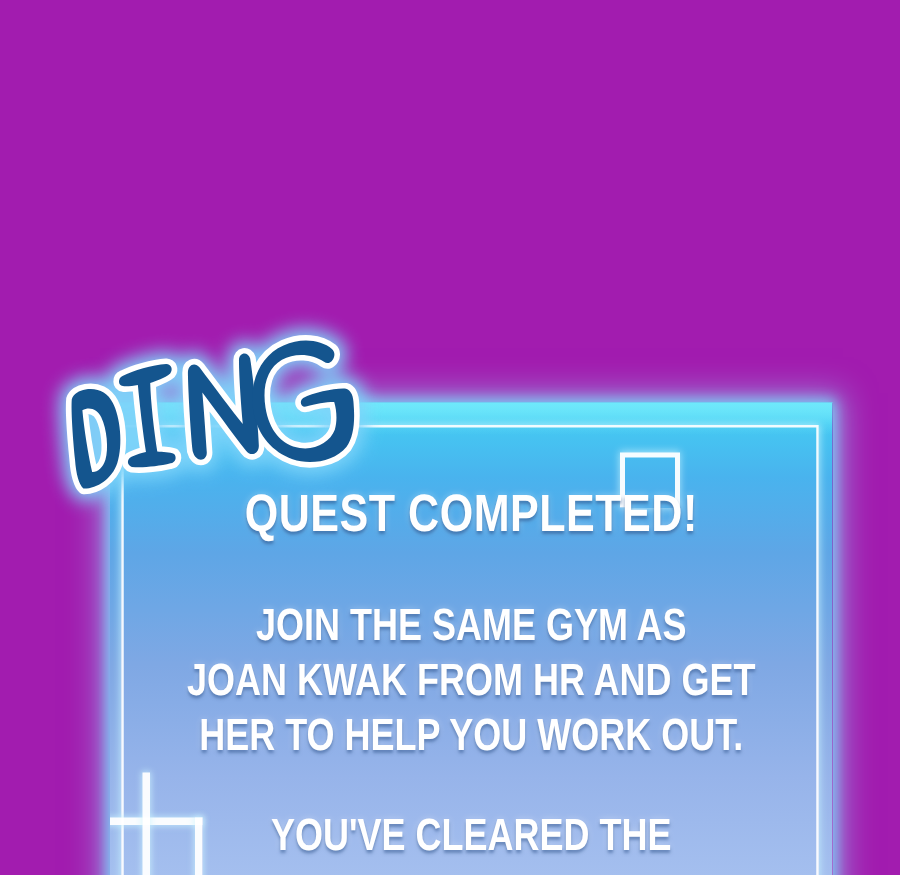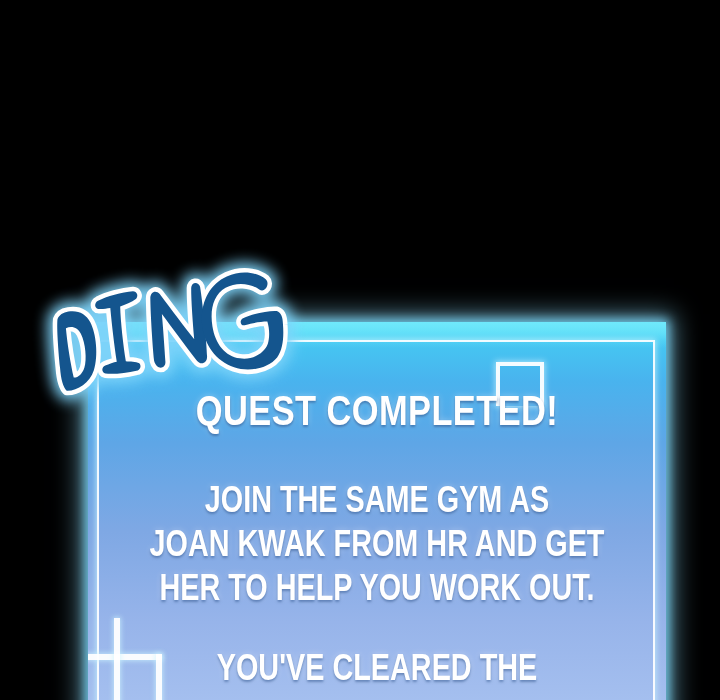--- a/index.html
+++ b/index.html
@@ -12,21 +12,21 @@
     height: 700px;
     overflow: hidden;
     position: relative;
     font-family: "Liberation Sans", sans-serif;
   }
 
   
   #scene {
     position: absolute;
     inset: 0;
-    background: #000000;
+    background: #a21caf;
     overflow: hidden;
     padding-left: 33px;
   }
 
   
   .quest-panel {
     position: absolute;
     left: 88px;
     top: 322px;
     width: 578px;

